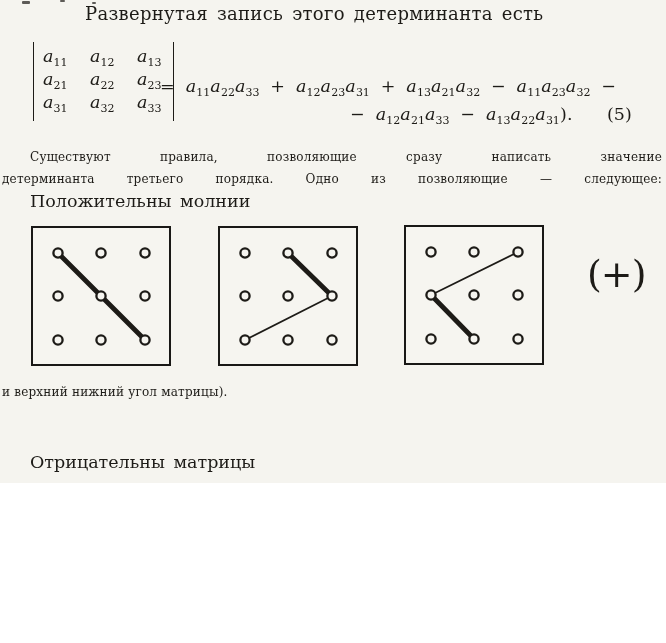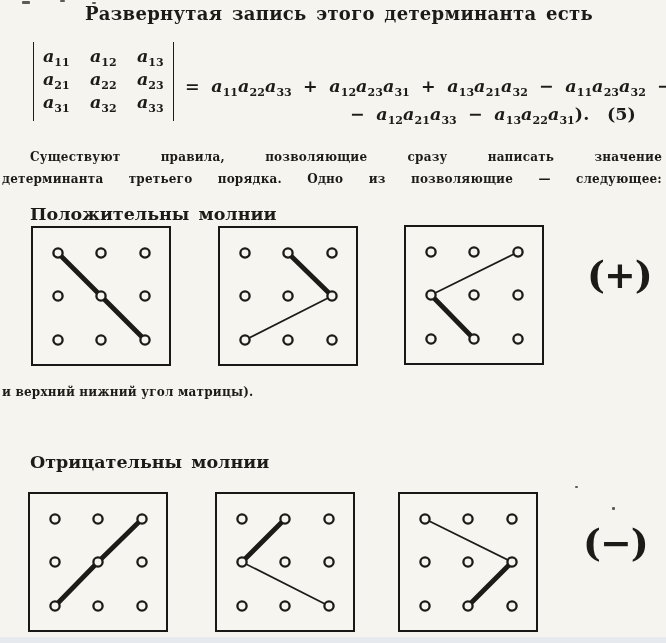--- a/index.html
+++ b/index.html
@@ -1,49 +1,48 @@
 <!DOCTYPE html>
 <html><head>
 <meta charset="utf-8">
 <style>
   html,body { margin:0; padding:0; background:#ffffff; }
   .page {
-    position:relative; width:666px; height:643px; overflow:hidden;
+    position:relative; width:666px; height:483px; overflow:hidden;
     background:#f5f4ef; color:#1d1b17;
     font-family:"DejaVu Serif","Liberation Serif",serif;
-    font-weight:bold;
   }
   .line { position:absolute; white-space:nowrap; }
   .intro { left:85px; top:3px; font-size:18px; letter-spacing:0.3px; word-spacing:3px; }
 
   
   .det { position:absolute; inset:0; }
   .matrix {
     position:absolute; left:33px; top:42px;
     border-left:1.8px solid #1d1b17; border-right:1.8px solid #1d1b17;
     display:grid; grid-template-columns:47px 47px 33px;
     padding:4px 3px 6px 9px; 
     font-size:17.5px;
   }
   .mcell { font-style:italic; }
   .var { font-style:italic; }
   sub { font-size:11px; font-style:normal; vertical-align:-4px; letter-spacing:0; }
   .rhs { position:absolute; font-size:17.5px; white-space:nowrap; word-spacing:5px; letter-spacing:0.2px; }
-  .rhs1 { left:185px; top:76px; }
+  .rhs1 { left:160px; top:76px; }
   .rhs2 { left:350px; top:104px;text-align:center; }
   .eqnum { position:absolute; left:607px; top:104px; font-size:17.5px; }
 
   
   .para { position:absolute; left:2px; width:660px; font-size:12px; letter-spacing:0.2px; }
   .para .jline { text-align:justify; text-align-last:justify; }
   .p2 { top:146px; line-height:22px; }
   .p2 .indent { padding-left:28px; }
   .p3 { top:381px; line-height:23px; }
   .heading { position:absolute; left:30px; font-size:17.5px; white-space:nowrap; word-spacing:3px; }
-  .h-pos { top:204px;text-align:center; }
+  .h-pos { top:191px;text-align:center; }
   .h-neg { top:452px; }
 
   
   .dbox {
     position:absolute; width:136px; height:136px;
     border:2.5px solid #191816; background:#f6f5f0;
   }
   .dbox svg { display:block; }
   .sign { position:absolute; font-size:38px; letter-spacing:-1px; white-space:nowrap; }
   .s-pos { left:587px; top:252px; }
@@ -127,21 +126,21 @@
         <circle cx="68" cy="112" r="4.6" fill="#f5f4ef" stroke="#1d1b17" stroke-width="2.3"></circle>
         <circle cx="112" cy="112" r="4.6" fill="#f5f4ef" stroke="#1d1b17" stroke-width="2.3"></circle>
       </svg>
     </div>
   <div class="sign s-pos">(+)</div>
 
   <div class="para p3">
     <div>и верхний нижний угол матрицы).</div>
   </div>
 
-  <div class="heading h-neg">Отрицательны молнии</div>
+  <div class="heading h-neg">Отрицательны матрицы</div>
 
   <div class="dbox" style="left:28px;  top:492px">
       <svg viewBox="0 0 136 136" width="136" height="136">
         <line x1="25" y1="112" x2="68" y2="68" stroke="#1d1b17" stroke-width="4.8" stroke-linecap="round"></line>
         <line x1="68" y1="68" x2="112" y2="25" stroke="#1d1b17" stroke-width="4.8" stroke-linecap="round"></line>
         <circle cx="25" cy="25" r="4.6" fill="#f5f4ef" stroke="#1d1b17" stroke-width="2.3"></circle>
         <circle cx="68" cy="25" r="4.6" fill="#f5f4ef" stroke="#1d1b17" stroke-width="2.3"></circle>
         <circle cx="112" cy="25" r="4.6" fill="#f5f4ef" stroke="#1d1b17" stroke-width="2.3"></circle>
         <circle cx="25" cy="68" r="4.6" fill="#f5f4ef" stroke="#1d1b17" stroke-width="2.3"></circle>
         <circle cx="68" cy="68" r="4.6" fill="#f5f4ef" stroke="#1d1b17" stroke-width="2.3"></circle>

